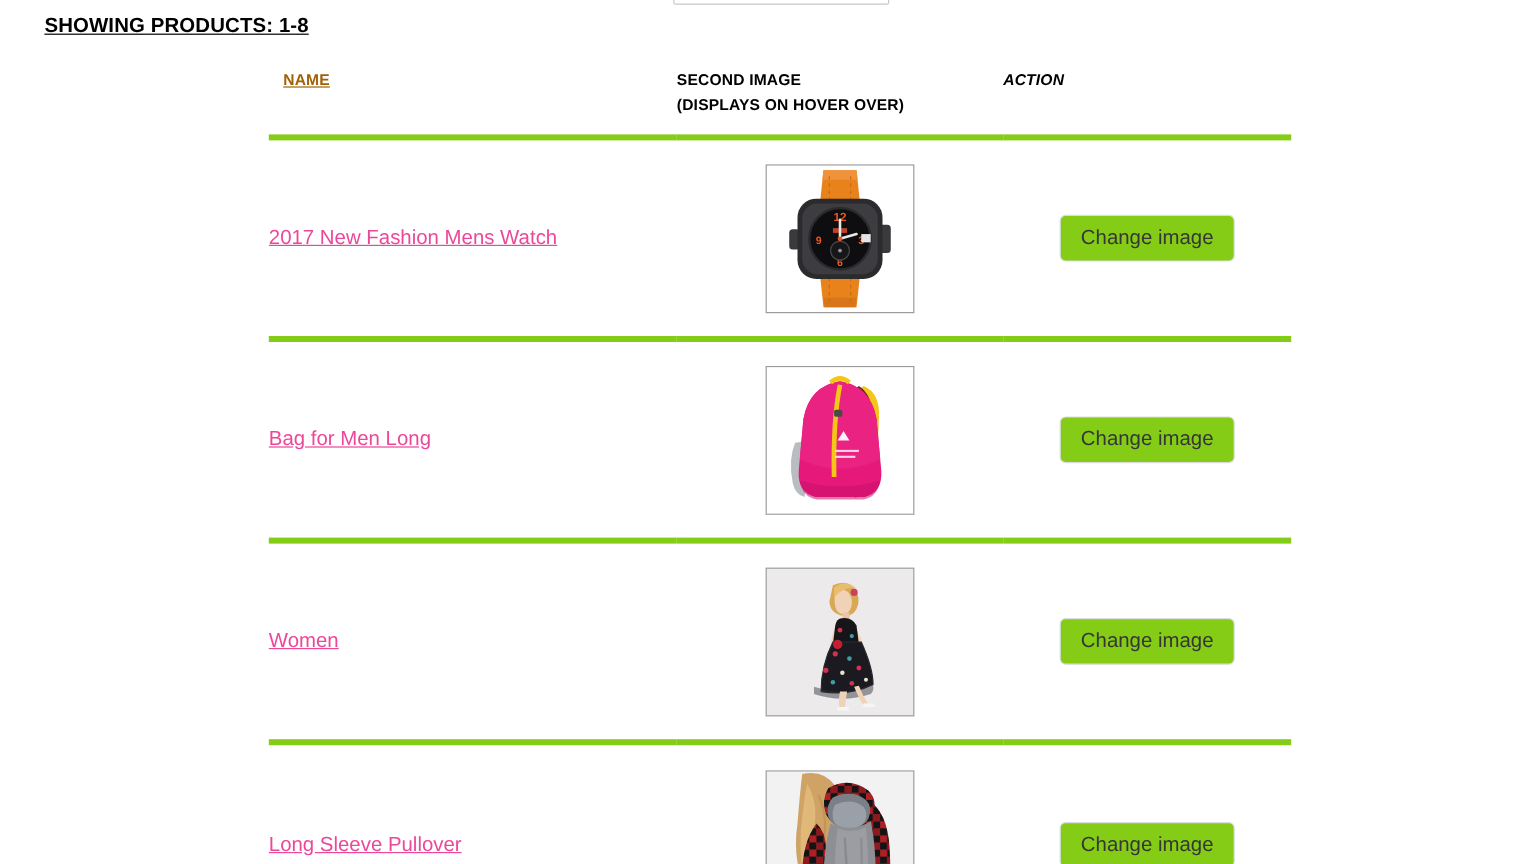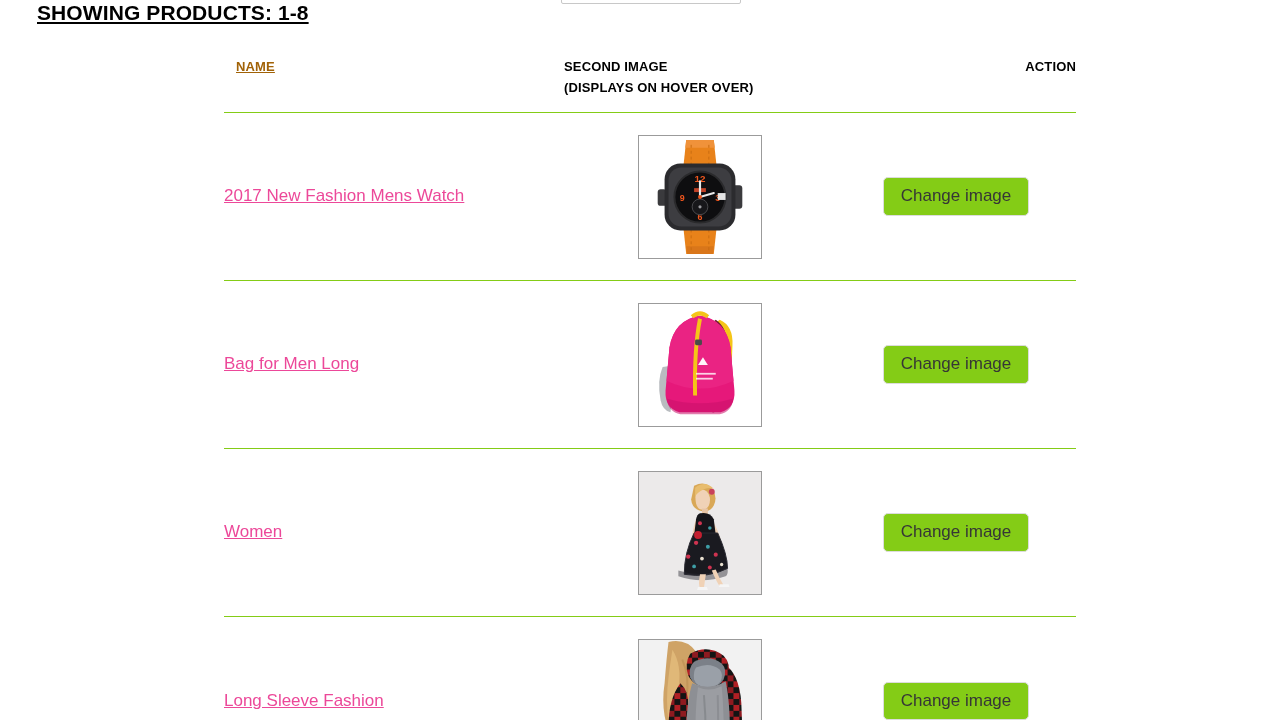--- a/index.html
+++ b/index.html
@@ -26,22 +26,22 @@
     border: 1px solid #c8c8c8;
     border-radius: 2px;
     background: #ffffff;
     box-sizing: border-box;
   }
 
   
   .page-heading {
     position: absolute;
     left: 37px;
-    top: 1px;
-    font-size: 21px;
+    top: 12px;
+    font-size: 17px;
     font-weight: bold;
     text-decoration: underline;
     letter-spacing: 0.1px;
     color: #000000;
     white-space: nowrap;
   }
 
   
   .products-table {
     position: absolute;
@@ -64,33 +64,34 @@
     width: 328px;
     text-align: left;
     padding-left: 12px !important;
   }
   .th-second-image {
     width: 272px;
     text-align: left;
   }
   .th-action {
     width: 240px;
-    text-align: right;
+    text-align: left;
+    font-style: italic;
   }
   .th-sort-link {
     text-decoration: underline;
     color: #a16207;
     cursor: pointer;
   }
   .th-sub {
     display: block;
   }
 
   .products-table td {
-    border-top: 1px solid #84cc16;
+    border-top: 5px solid #84cc16;
     padding: 0;
     vertical-align: middle;
   }
   .products-table tbody tr {
     height: 168px;
   }
 
   .cell-name {
     padding-left: 12px;
   }
@@ -297,21 +298,21 @@
           </svg>
         </span>
       </td>
       <td class="cell-action">
         <button class="change-image-btn">Change image</button>
       </td>
     </tr>
 
     <tr>
       <td class="cell-name">
-        <span class="product-link">Long Sleeve Fashion</span>
+        <span class="product-link">Long Sleeve Pullover</span>
       </td>
       <td class="cell-image">
         <span class="thumb">
           <svg viewBox="0 0 124 124">
             <rect x="0" y="0" width="124" height="124" fill="#f2f2f2"></rect>
             <defs>
               <pattern id="plaid" width="12" height="12" patternUnits="userSpaceOnUse">
                 <rect width="12" height="12" fill="#b01f24"></rect>
                 <rect width="6" height="6" fill="#141414"></rect>
                 <rect x="6" y="6" width="6" height="6" fill="#141414"></rect>

